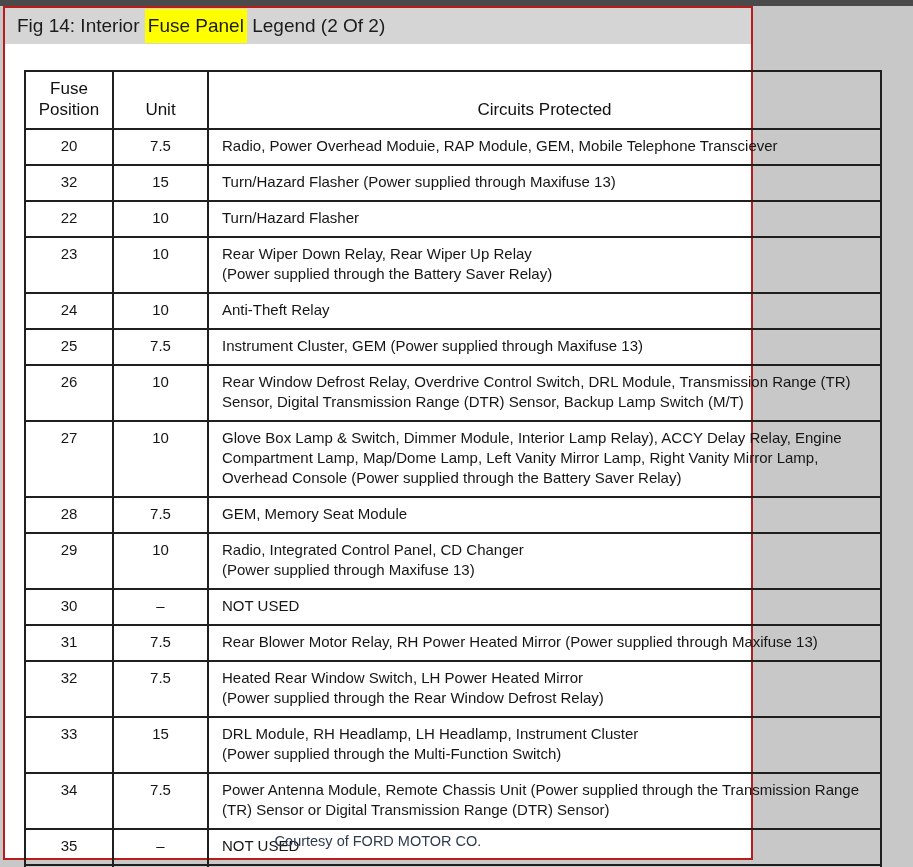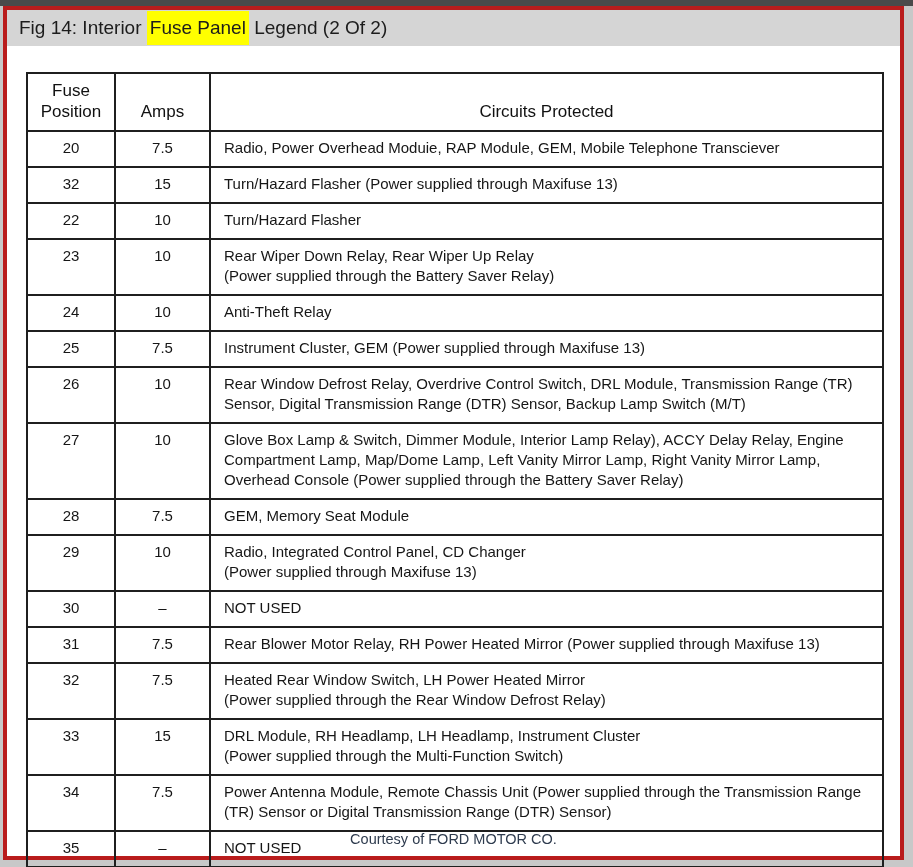--- a/index.html
+++ b/index.html
@@ -10,23 +10,23 @@
     position:relative;
     overflow:hidden;
   }
   .top-band {
     position:absolute; top:0; left:0;
     width:913px; height:6px;
     background:#4a4a4a;
   }
   .page {
     position:absolute; left:3px; top:6px;
-    width:901px; height:854px;
+    width:750px; height:854px;
     background:#ffffff;
-    border:4px solid #b91c1c;
+    border:2px solid #b91c1c;
     box-sizing:border-box;
   }
   .titlebar {
     height:36px;
     background:#d5d5d5;
     display:flex; align-items:center;
     padding:0 12px;
     font-size:19px;
     color:#1c1c1c;
     white-space:pre;
@@ -89,21 +89,21 @@
     <table class="fuse">
       <colgroup>
         <col class="c-pos">
           <col class="c-amp">
           <col class="c-circ">
       </colgroup>
       <thead>
         <tr>
           <th>Fuse
 Position</th>
-          <th>Amps</th>
+          <th>Unit</th>
           <th>Circuits Protected</th>
         </tr>
       </thead>
       <tbody>
           <tr>
             <td class="pos">20</td>
             <td class="amp">7.5</td>
             <td class="circ">Radio, Power Overhead Moduie, RAP Module, GEM, Mobile Telephone Transciever</td>
           </tr>
           <tr>

